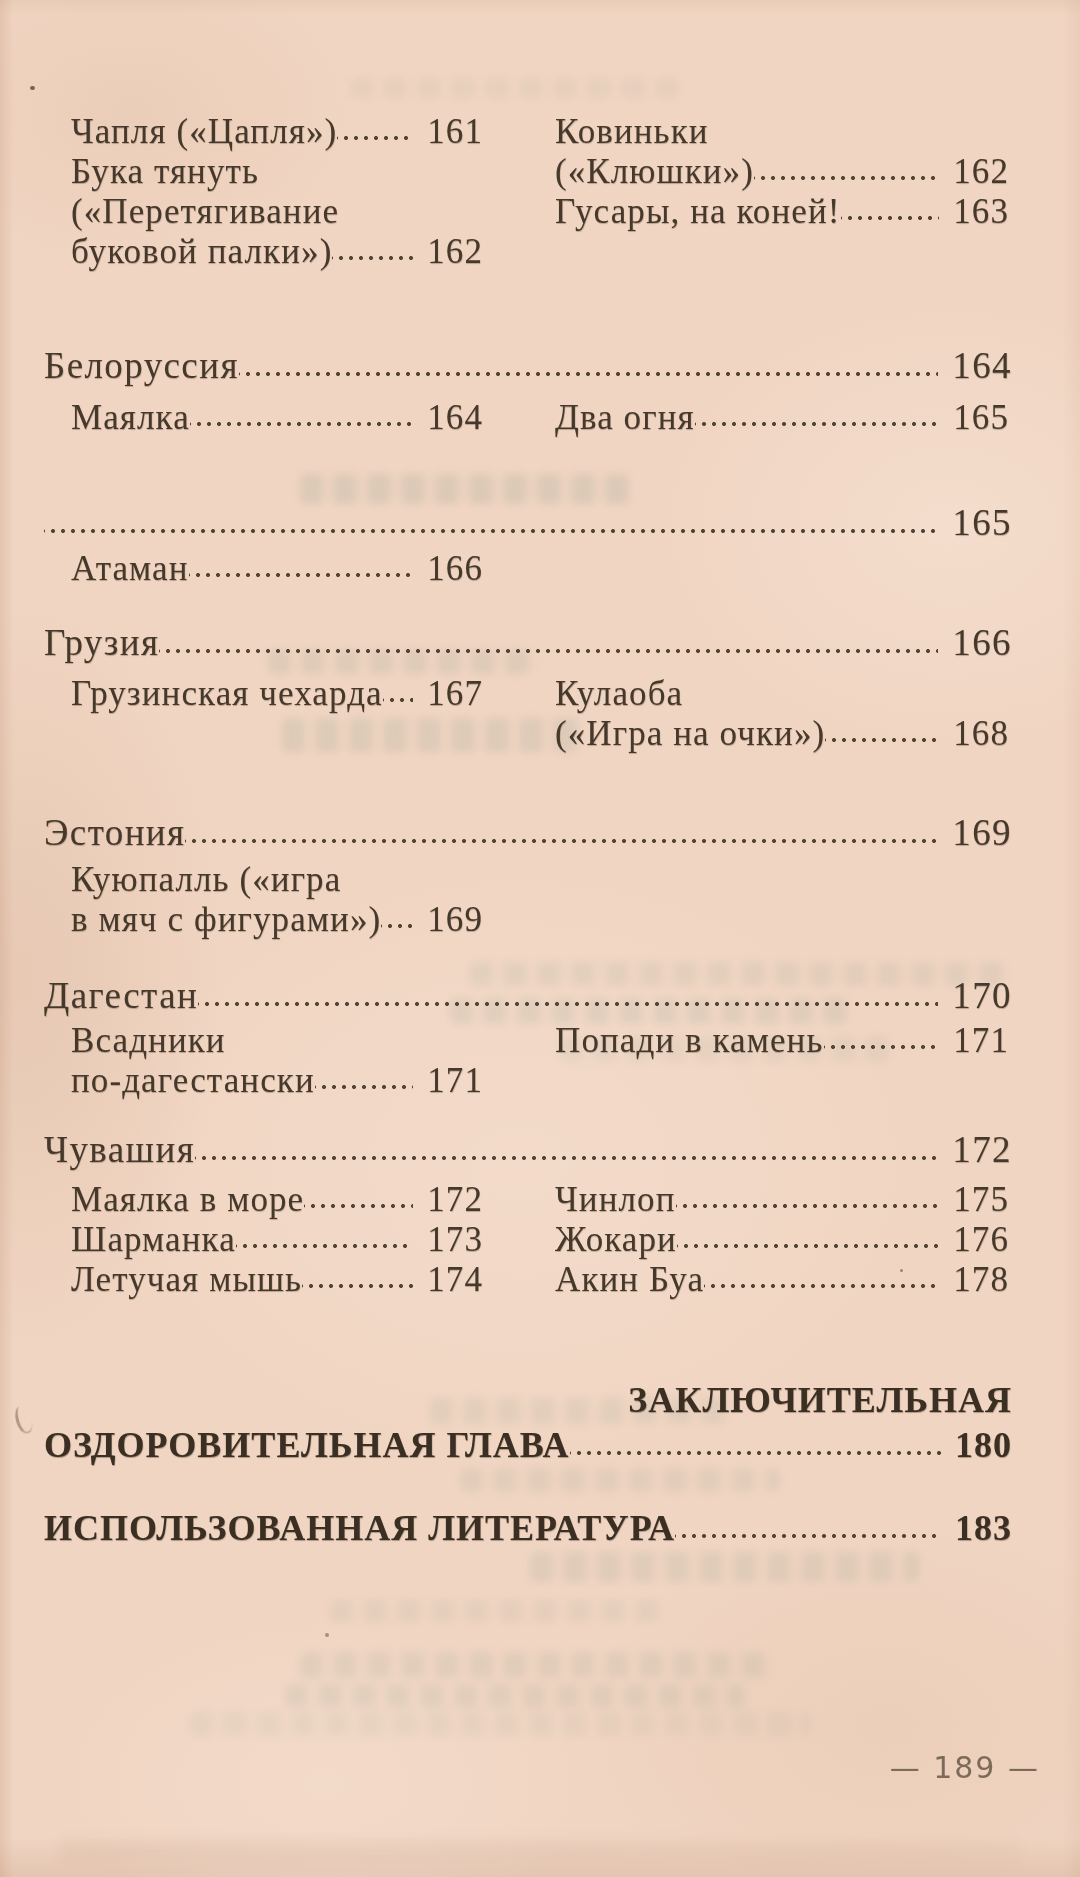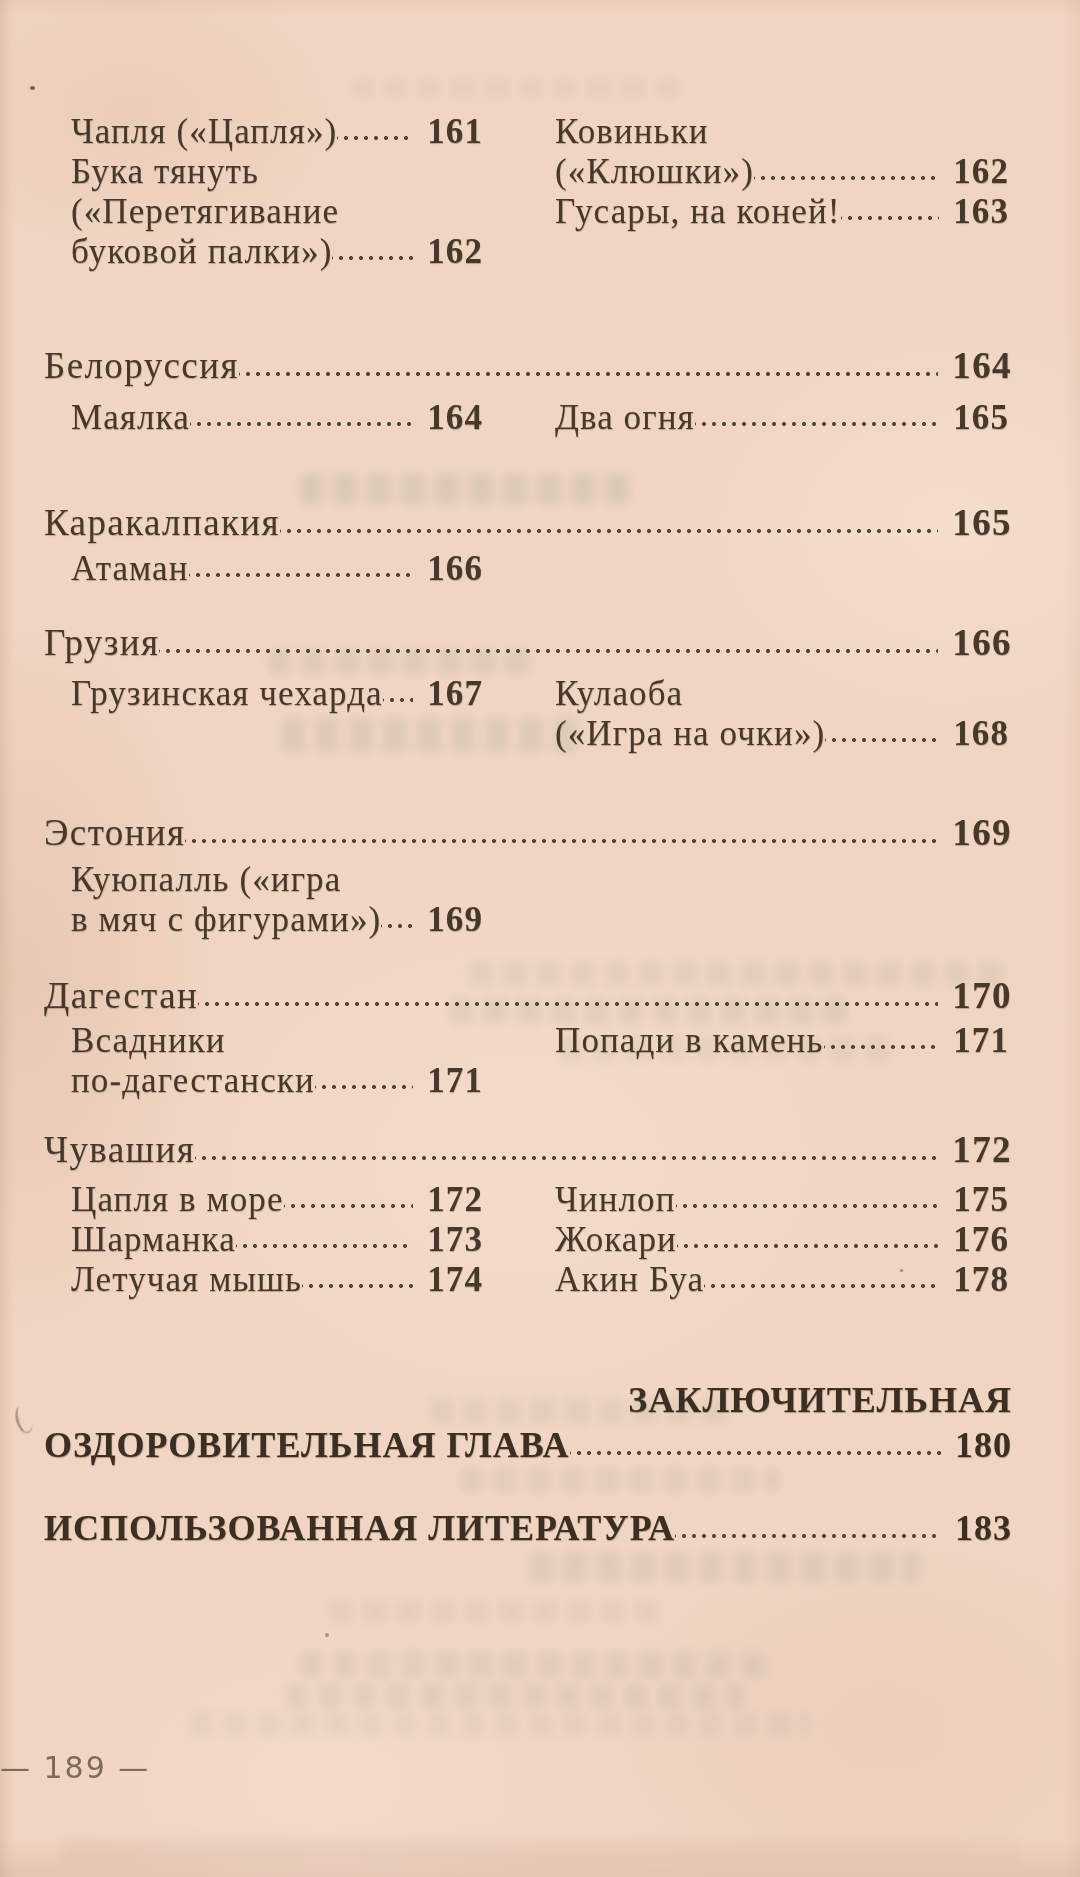--- a/index.html
+++ b/index.html
@@ -24,39 +24,39 @@
   }
   .ink{color:#46392b;}
   .blk{position:absolute;left:44px;width:968px;}
   .blk-0{top:112px}.blk-1{top:344px}.blk-2{top:398px}.blk-3{top:501px}
   .blk-4{top:549px}.blk-5{top:621px}.blk-6{top:674px}.blk-7{top:811px}
   .blk-8{top:860px}.blk-9{top:974px}.blk-10{top:1021px}.blk-11{top:1128px}
   .blk-12{top:1180px}.blk-13{top:1378px}.blk-14{top:1506px}
 
   .line{display:flex;}
   .t{flex:0 0 auto;white-space:pre;}
-  .pg{flex:0 0 auto;margin-left:14px;font-weight:bold;}
+  .pg{flex:0 0 auto;margin-left:14px;}
   .leader{flex:1 1 auto;min-width:14px;
     background-image:radial-gradient(circle, rgba(70,57,43,.92) 1.7px, rgba(70,57,43,0) 2.3px);
     background-size:10px 12px;background-repeat:repeat-x;
     background-position:left 4px bottom 8px;}
   .entry .line, .cols .line{
     font-size:35px;line-height:40px;letter-spacing:1.1px;
     text-shadow:0.4px 0.6px 0.7px rgba(62,46,30,.30);}
   .header .line{
     font-size:37px;line-height:44px;letter-spacing:1.4px;
     text-shadow:0.4px 0.6px 0.8px rgba(62,46,30,.30);}
   .chapter .line{
     font-weight:bold;font-size:36px;line-height:45px;letter-spacing:1px;color:#3b2e23;
     text-shadow:0.5px 0.7px 0.8px rgba(50,36,24,.35);justify-content:flex-end;}
   .chapter .leader{background-position:left 4px bottom 9px;}
   .cols{display:grid;grid-template-columns:412px 454px;column-gap:72px;padding-left:27px;}
 
   .footer{position:absolute;top:1750px;left:0;width:1080px;box-sizing:border-box;
-    padding-right:40px;text-align:left;
+    padding-right:40px;text-align:right;
     font-family:"DejaVu Sans", sans-serif;font-size:30px;font-weight:400;
     color:#6a5a49;letter-spacing:2px;opacity:.85;}
 
   .ghost{position:absolute;border-radius:6px;filter:blur(4px);pointer-events:none;
     background:repeating-linear-gradient(90deg, rgba(118,142,126,.55) 0 22px, rgba(118,142,126,.07) 22px 34px);}
   .g1 {left:350px;top:78px;  width:330px;height:20px;opacity:.14;}
   .g2 {left:300px;top:474px; width:330px;height:30px;opacity:.30;}
   .g3 {left:268px;top:650px; width:270px;height:24px;opacity:.26;}
   .g4 {left:282px;top:718px; width:300px;height:34px;opacity:.28;}
   .g5 {left:470px;top:962px; width:540px;height:24px;opacity:.20;}
@@ -176,21 +176,20 @@
               <span class="t">Два огня</span>
               <span class="leader"></span>
               <span class="pg">165</span>
             </div>
           </div>
         </div>
       </div>
     </div>
     <div class="blk blk-3 header">
       <div class="line">
-        <span class="t">Каракалпакия</span>
         <span class="leader"></span>
         <span class="pg">165</span>
       </div>
     </div>
     <div class="blk blk-4 columns">
       <div class="cols">
         <div class="col">
           <div class="entry">
             <div class="line">
               <span class="t">Атаман</span>
@@ -295,21 +294,21 @@
         <span class="t">Чувашия</span>
         <span class="leader"></span>
         <span class="pg">172</span>
       </div>
     </div>
     <div class="blk blk-12 columns">
       <div class="cols">
         <div class="col">
           <div class="entry">
             <div class="line">
-              <span class="t">Цапля в море</span>
+              <span class="t">Маялка в море</span>
               <span class="leader"></span>
               <span class="pg">172</span>
             </div>
           </div>
           <div class="entry">
             <div class="line">
               <span class="t">Шарманка</span>
               <span class="leader"></span>
               <span class="pg">173</span>
             </div>

